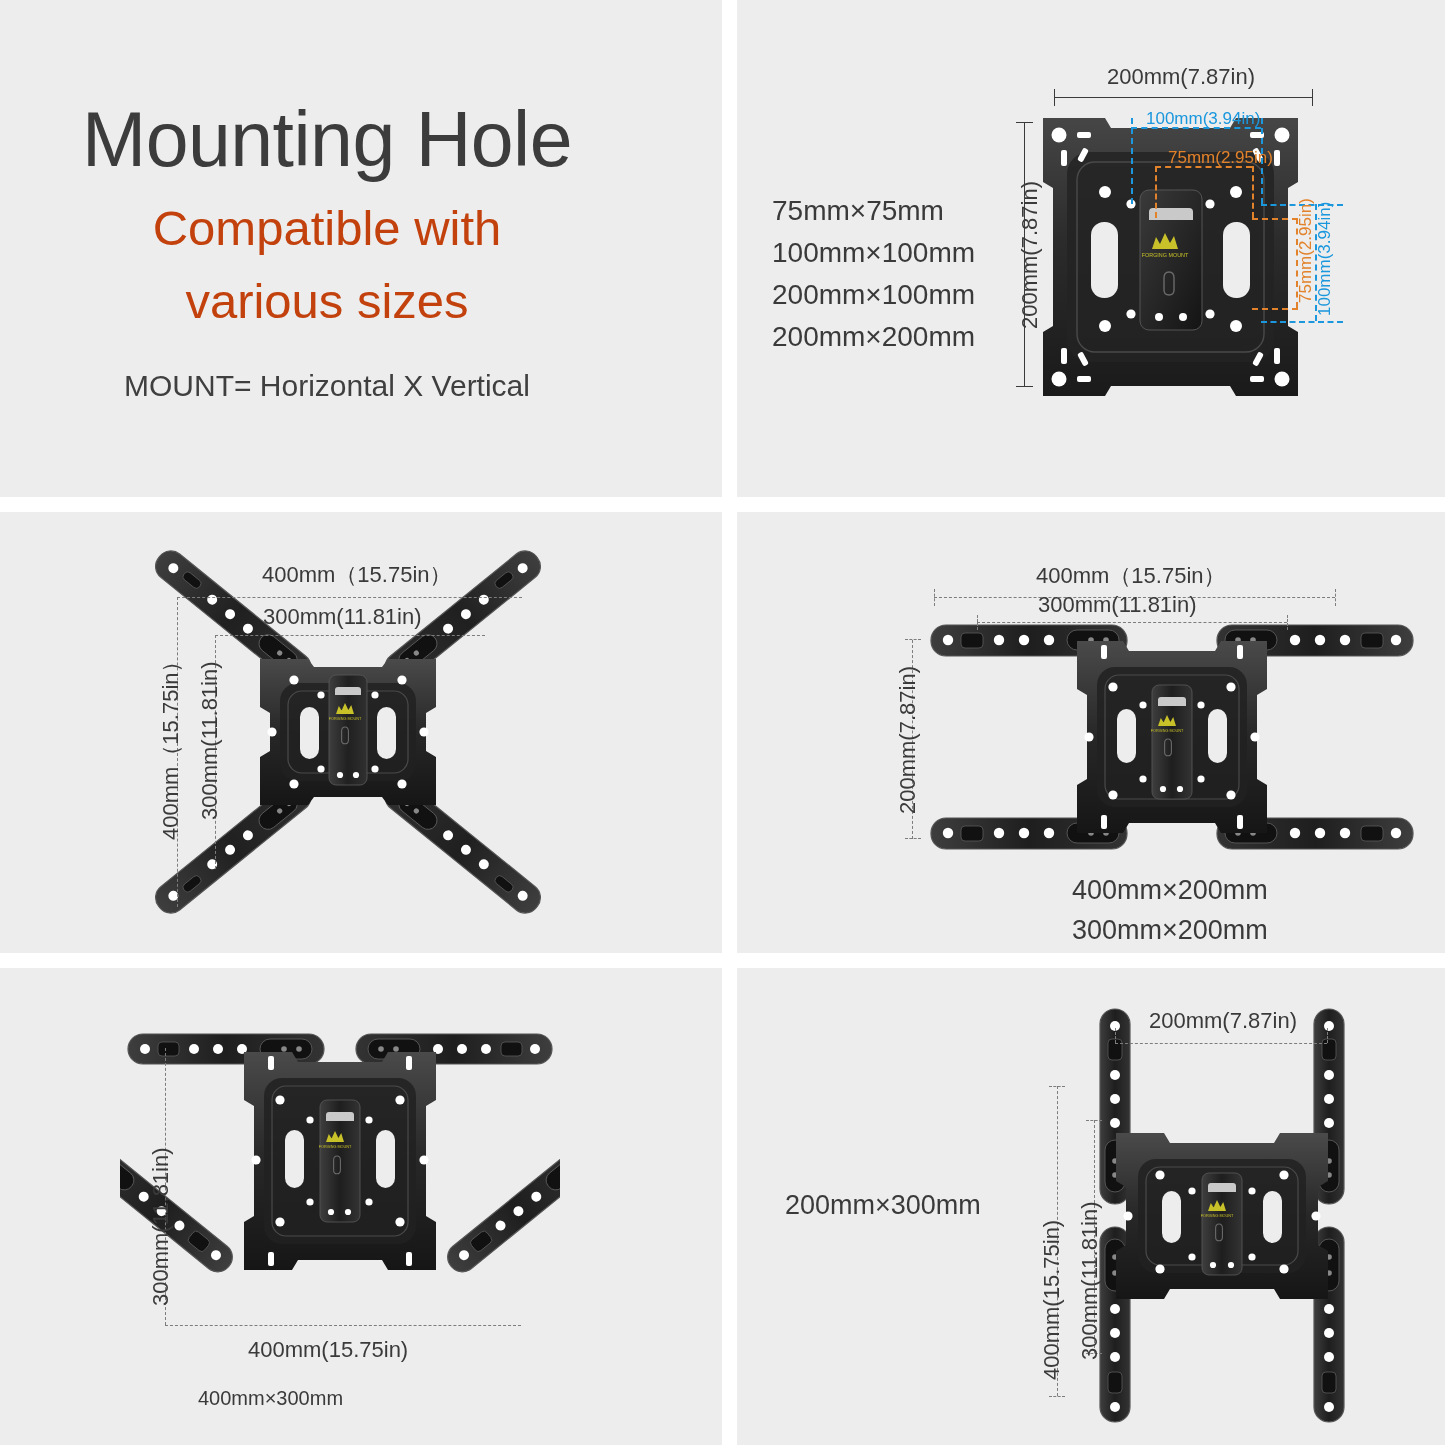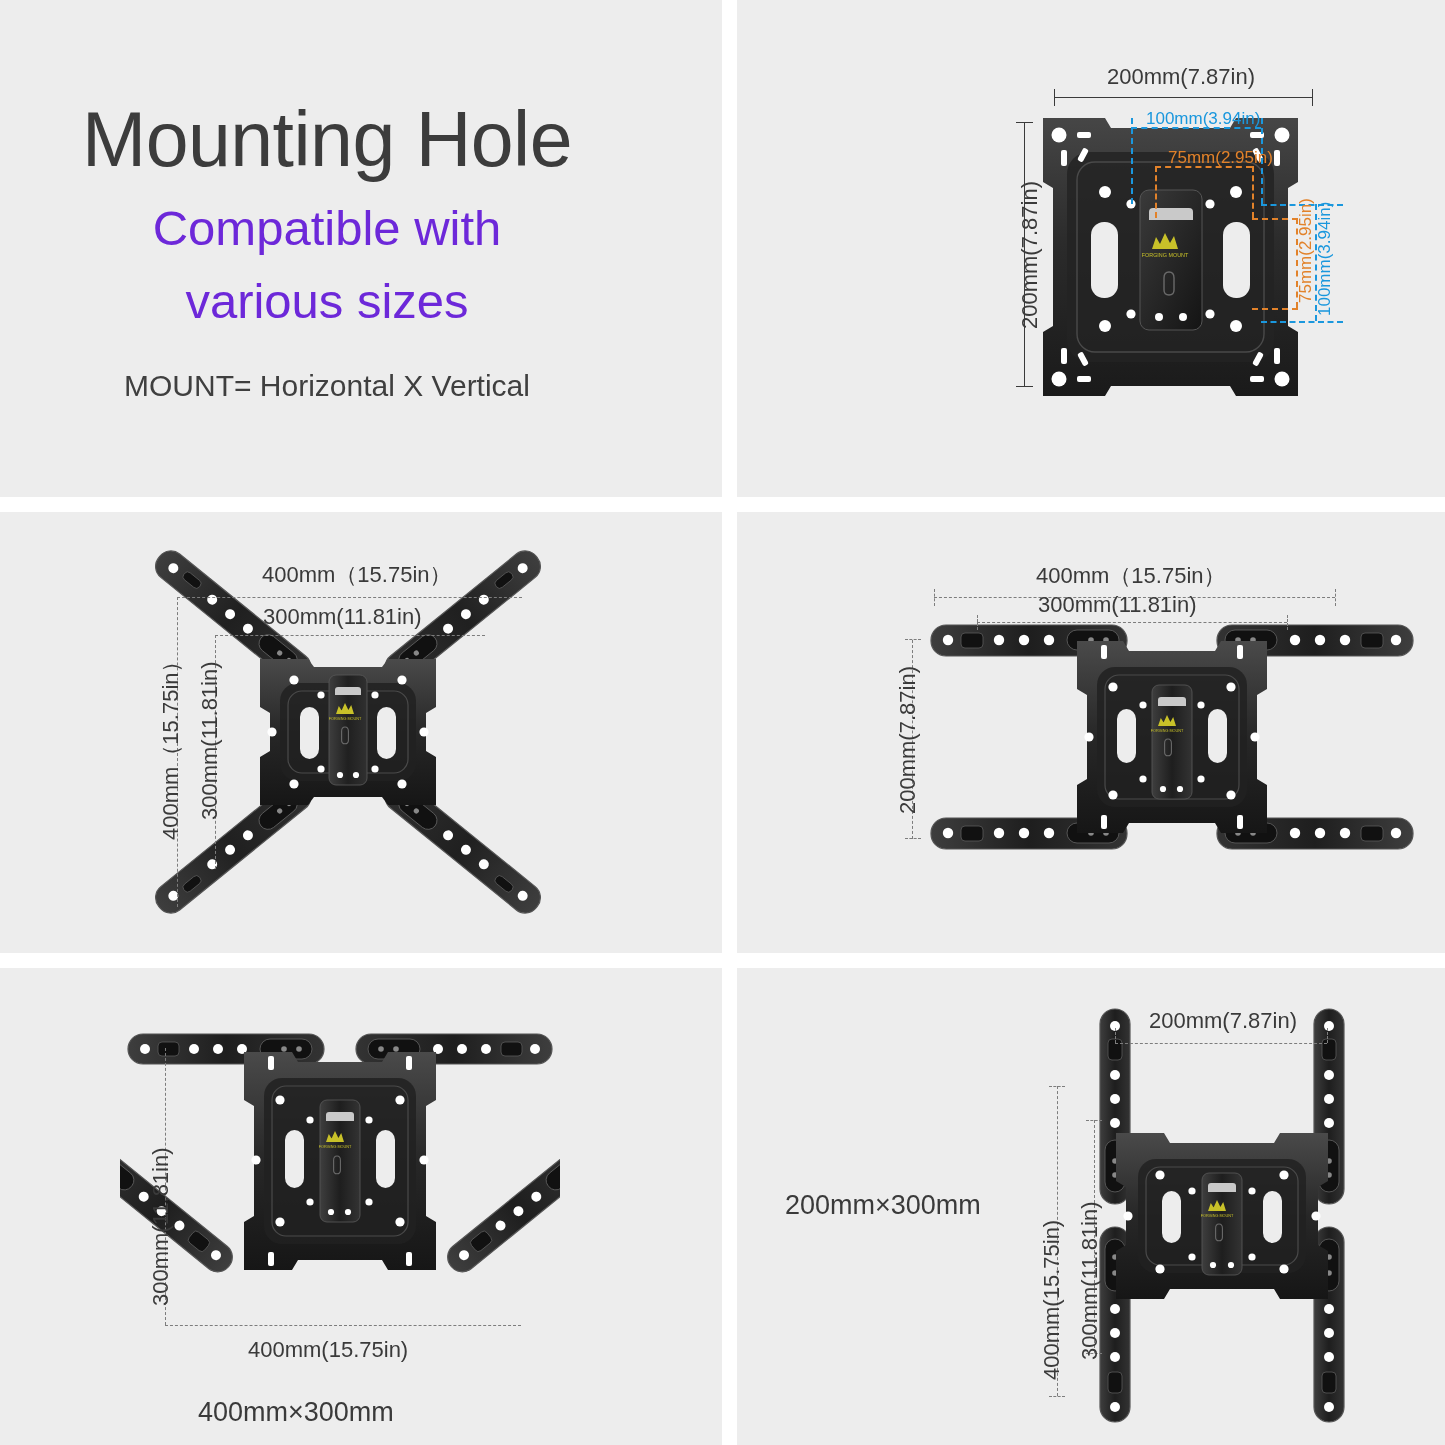--- a/index.html
+++ b/index.html
@@ -12,21 +12,21 @@
   .panel.tl{left:0;top:0;width:722px;height:497px;}
   .panel.tr{left:737px;top:0;width:708px;height:497px;}
   .panel.ml{left:0;top:512px;width:722px;height:441px;}
   .panel.mr{left:737px;top:512px;width:708px;height:441px;}
   .panel.bl{left:0;top:968px;width:722px;height:477px;}
   .panel.br{left:737px;top:968px;width:708px;height:477px;}
 
   
   .headline{position:absolute;left:0;top:96px;width:654px;text-align:center;}
   .h1{font-size:77px;line-height:86px;color:#3c3c3c;font-weight:400;letter-spacing:-0.5px;}
-  .h2{margin-top:18px;font-size:49px;line-height:57px;color:#6d28d9;font-weight:400;}
+  .h2{margin-top:18px;font-size:49px;line-height:57px;color:#c2410c;font-weight:400;}
   .h3{margin-top:38px;font-size:30px;line-height:36px;color:#3f3f3f;font-weight:400;}
 
   
   .vesa-list{position:absolute;color:#3a3a3a;font-size:28px;line-height:42px;white-space:nowrap;}
   .vesa-list div{margin:0;}
 
   
   .dim{position:absolute;white-space:nowrap;color:#3a3a3a;font-size:22px;line-height:26px;}
   .dim.blue{color:#1a97dd;font-size:17px;}
   .dim.orange{color:#e2822a;font-size:17px;}
@@ -59,20 +59,26 @@
     <div class="headline">
       <div class="h1">Mounting Hole</div>
       <div class="h2">Compatible with</div>
       <div class="h2" style="margin-top:16px">various sizes</div>
       <div class="h3">MOUNT= Horizontal X Vertical</div>
     </div>
   </div>
 
   <div class="panel tr">
 
+    <div class="vesa-list" style="left:35px;top:190px;">
+      <div>75mm×75mm</div>
+      <div>100mm×100mm</div>
+      <div>200mm×100mm</div>
+      <div>200mm×200mm</div>
+    </div>
 
     <div class="bracket" style="left:296px;top:112px;">
       <svg width="275" height="290" viewBox="0 0 275 290">
         <defs>
           <linearGradient id="mg1" x1="0" y1="0" x2="0" y2="1">
             <stop offset="0" stop-color="#464646"></stop>
             <stop offset="0.45" stop-color="#2b2b2b"></stop>
             <stop offset="1" stop-color="#1a1a1a"></stop>
           </linearGradient>
           <linearGradient id="mg2" x1="0" y1="0" x2="1" y2="1">
@@ -384,20 +390,24 @@
     <div class="rule hd" style="left:240px;top:110px;width:310px;"></div>
     <div class="tickd" style="left:240px;top:103px;height:15px;"></div>
     <div class="tickd" style="left:550px;top:103px;height:15px;"></div>
     <div class="dim" style="left:301px;top:80px;">300mm(11.81in)</div>
 
     <div class="rule vd" style="left:175px;top:128px;height:199px;"></div>
     <div class="tickd" style="left:168px;top:127px;width:16px;border-left:none;border-top:1.6px dashed #7d7d7d;height:0;"></div>
     <div class="tickd" style="left:168px;top:326px;width:16px;border-left:none;border-top:1.6px dashed #7d7d7d;height:0;"></div>
     <div class="dim rot" style="left:158px;top:302px;">200mm(7.87in)</div>
 
+    <div class="vesa-list" style="left:335px;top:358px;font-size:27px;line-height:40px;">
+      <div>400mm×200mm</div>
+      <div>300mm×200mm</div>
+    </div>
   </div>
 
   <div class="panel bl">
 
     <div class="bracket" style="left:120px;top:62px;">
       <svg width="440" height="330" viewBox="0 0 440 330">
         <defs>
           <linearGradient id="cg1" x1="0" y1="0" x2="0" y2="1">
             <stop offset="0" stop-color="#4a4a4a"></stop>
               <stop offset="0.5" stop-color="#272727"></stop>
@@ -493,21 +503,21 @@
         <rect x="286" y="222" width="6" height="14" rx="2" fill="#fff"></rect>
       </svg>
     </div>
 
     <div class="rule vd" style="left:165px;top:80px;height:277px;"></div>
     <div class="dim rot" style="left:148px;top:338px;">300mm(11.81in)</div>
 
     <div class="rule hd" style="left:165px;top:357px;width:356px;"></div>
     <div class="dim" style="left:248px;top:369px;">400mm(15.75in)</div>
 
-    <div class="vesa-list" style="left:198px;top:424px;font-size:27px;line-height:40px;">
+    <div class="vesa-list" style="left:198px;top:410px;font-size:20px;line-height:40px;">
       <div>400mm×300mm</div>
     </div>
   </div>
 
   <div class="panel br">
 
     <div class="vesa-list" style="left:48px;top:215px;font-size:27px;line-height:44px;">
       <div>200mm×300mm</div>
     </div>
 

